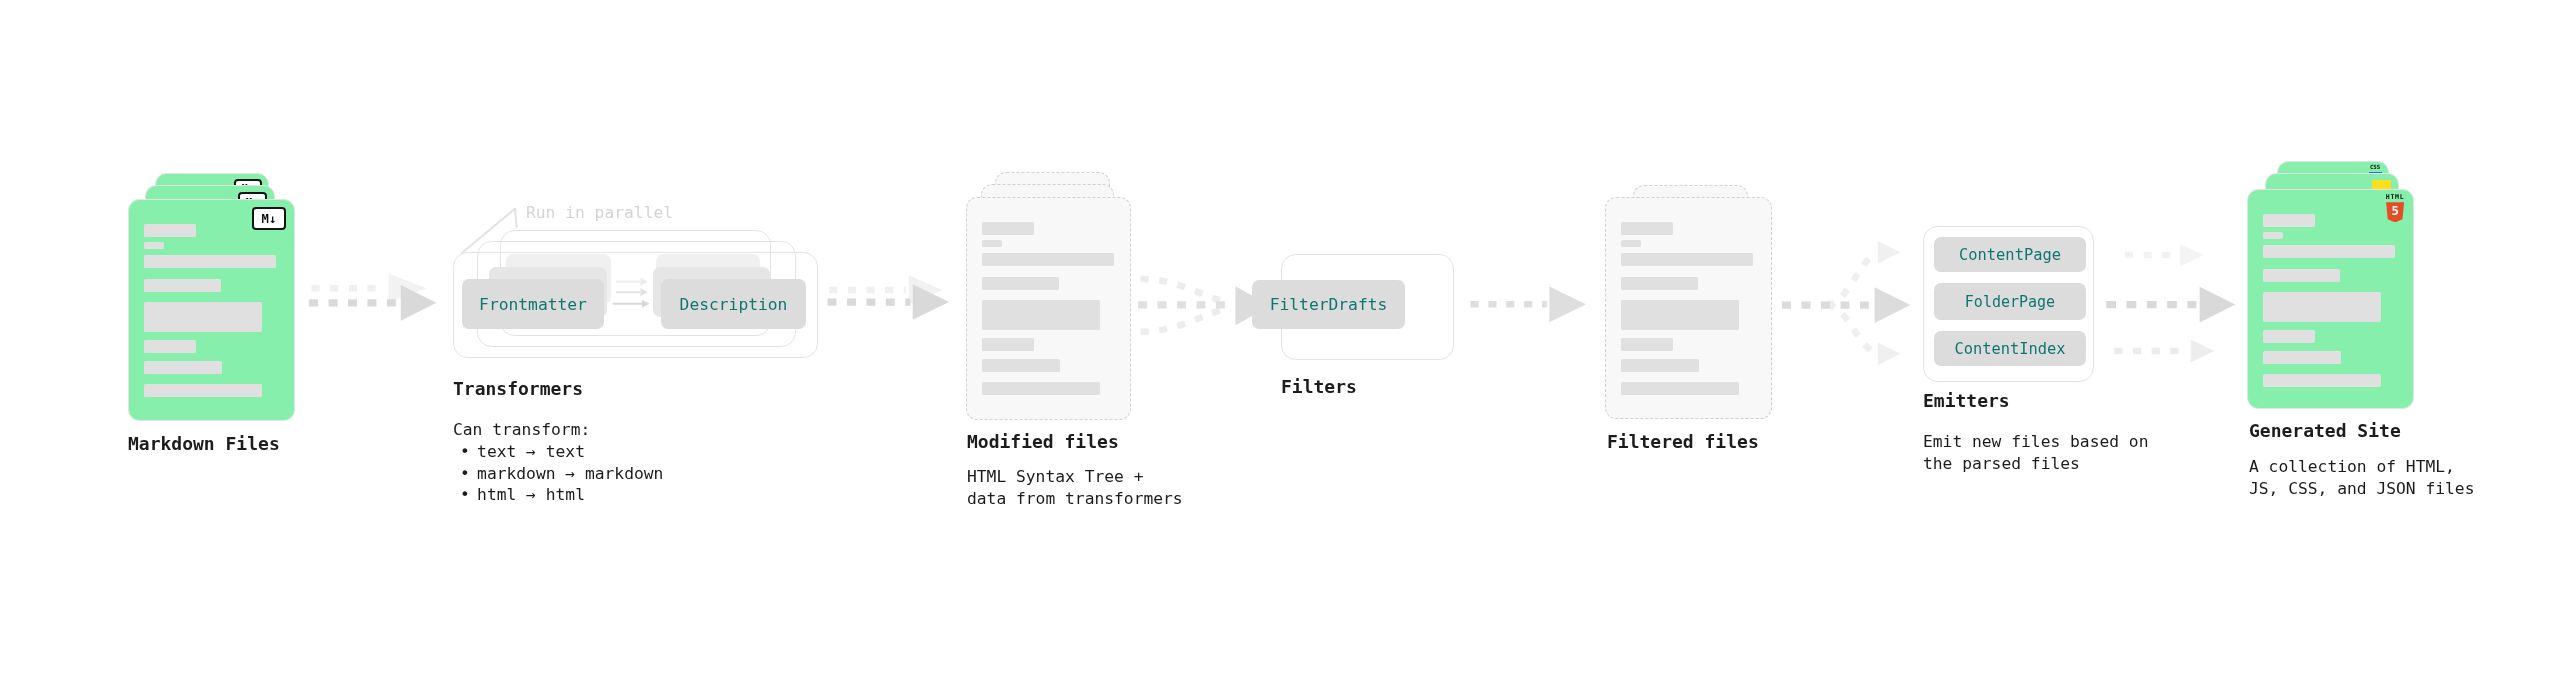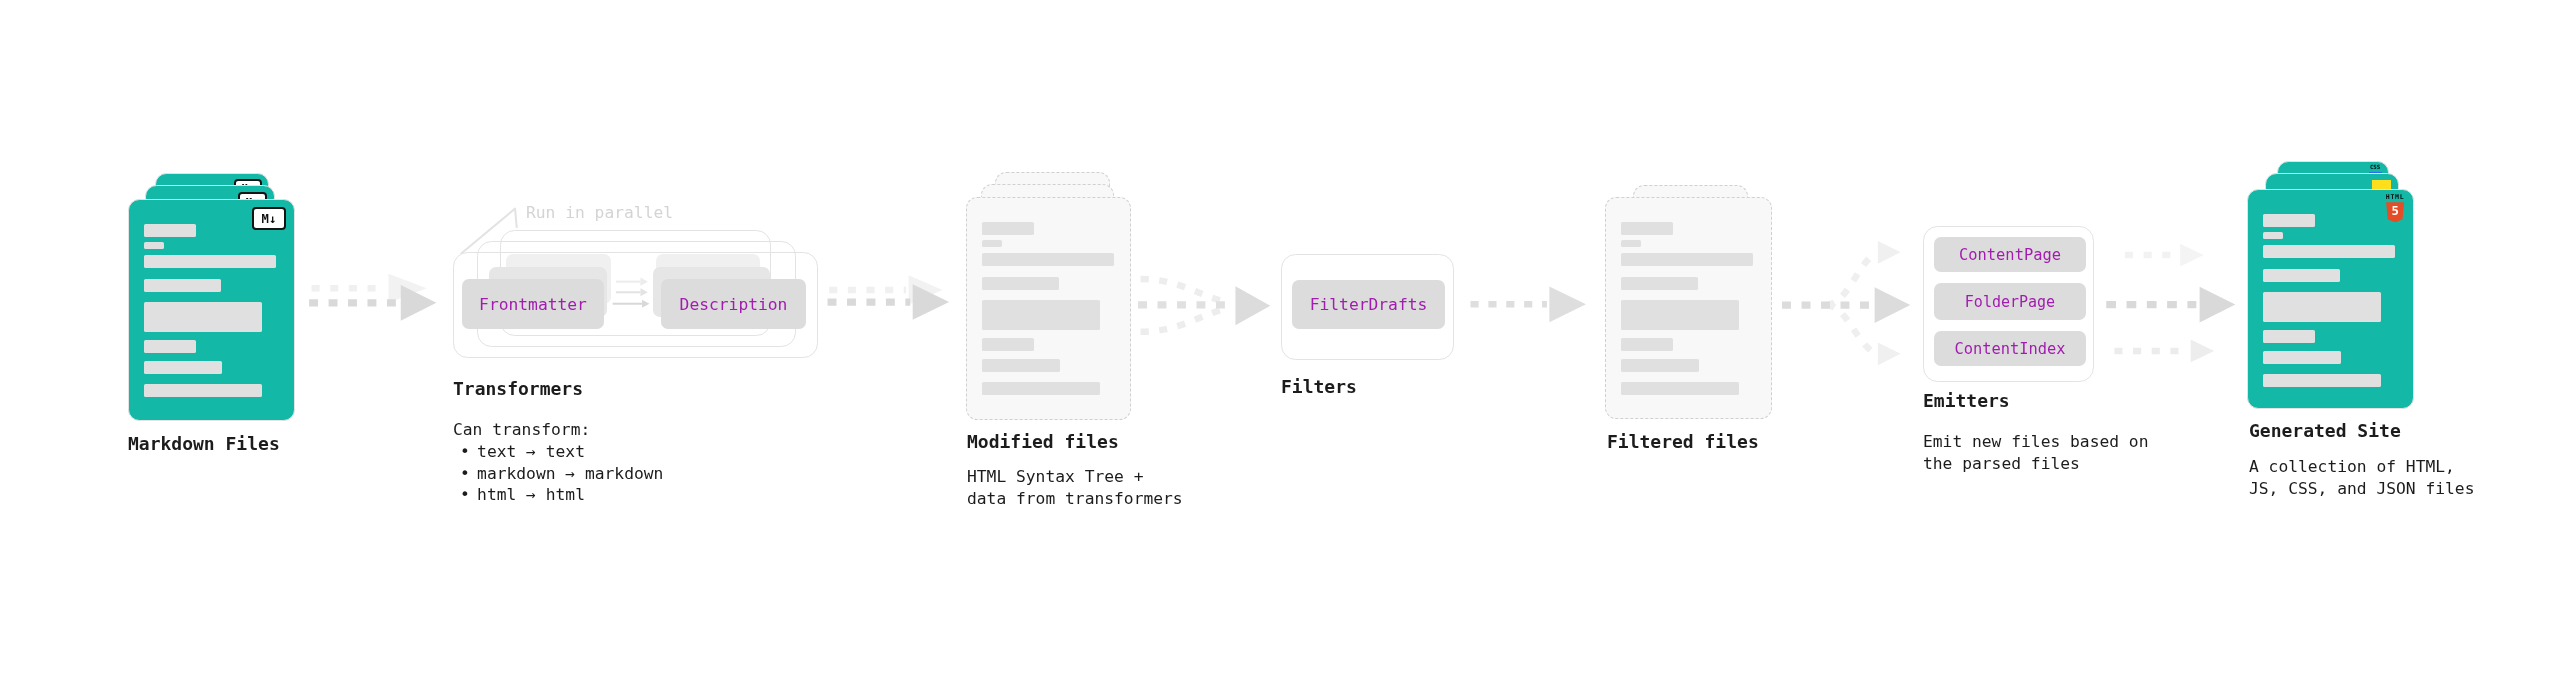--- a/index.html
+++ b/index.html
@@ -2,21 +2,21 @@
 <html style="font-size:13px"><head>
 <meta charset="utf-8">
 <style>
   html,body{margin:0;padding:0;background:#ffffff;}
   .canvas{
     position:relative;width:2576px;height:681px;background:#ffffff;overflow:hidden;
     font-family:"DejaVu Sans Mono","Liberation Mono",monospace;color:#1c1c1c;
   }
   
   .doc{position:absolute;border-radius:11.4px;box-sizing:border-box;}
-  .doc.solid{border:1.6px solid #e3e3e3;background:#14b8a6;}
+  .doc.solid{border:1.6px solid #e3e3e3;background:#86efac;}
   .doc.dashed{border:1.6px dashed #d0d0d0;background:#f8f8f8;}
   .bars{position:absolute;inset:0;}
   .bar{position:absolute;left:15.4px;background:#e0e0e0;border-radius:1.6px;}
   
   .md-badge{position:absolute;display:flex;align-items:center;justify-content:center;
     background:#ffffff;border:2.4px solid #141414;border-radius:4.1px;color:#111;
     font-weight:bold;}
   .md-badge.lg{top:7.3px;right:8.1px;width:30px;height:18.7px;font-size:12.2px;}
   .md-badge.md{top:5.7px;right:7.3px;width:25px;height:16.3px;font-size:10.6px;}
   .md-badge.sm{top:4.9px;right:6.5px;width:23.6px;height:15.4px;font-size:9.8px;}
@@ -26,21 +26,21 @@
   .html5 .shield{width:18px;height:20.3px;margin:0.8px auto 0;background:#e44d26;color:#fff;
     font-size:12.2px;font-weight:bold;line-height:19.5px;text-align:center;
     clip-path:polygon(0% 0%,100% 0%,91% 84%,50% 100%,9% 84%);}
   .cssb{position:absolute;top:3.3px;right:5.7px;width:14.6px;text-align:center;}
   .cssb .clabel{font-size:5.7px;font-weight:bold;color:#0b0b0b;line-height:5.7px;}
   .cssb .cbar{width:13px;height:3.3px;background:#2b6bf3;margin:0.8px auto 0;}
   .jsb{position:absolute;top:5.7px;right:7.3px;width:18.7px;height:11.4px;background:#ffdf1c;}
   
   .cont{position:absolute;border:1.6px solid #e3e3e3;border-radius:14.6px;background:transparent;box-sizing:border-box;}
   .node{position:absolute;display:flex;align-items:center;justify-content:center;
-    background:#dcdcdc;border-radius:7px;color:#a21caf;font-size:16.3px;}
+    background:#dcdcdc;border-radius:7px;color:#0f766e;font-size:16.3px;}
   .node.g1{background:#e6e6e6;}
   .node.g2{background:#f0f0f0;}
   
   .title{position:absolute;font-size:18px;font-weight:600;line-height:24.4px;color:#1c1c1c;white-space:nowrap;}
   .subtitle{position:absolute;font-size:16.3px;line-height:22px;color:#1c1c1c;white-space:pre-line;}
   .bullets{position:absolute;font-size:16.3px;line-height:21.5px;color:#1c1c1c;}
   .bullet-row{display:flex;gap:7.3px;}
   .annotation{position:absolute;font-size:16.3px;color:#d4d4d4;white-space:nowrap;}
   .arrow-svg{position:absolute;overflow:visible;}
 </style>
@@ -146,21 +146,21 @@
 data from transformers</div>
 
   <svg class="arrow-svg" style="left:1134px;top:256px;" width="142" height="102" viewBox="0 0 175 125">
     <path d="M 8,28 C 55,28 80,48 112,56" fill="none" stroke="#ededed" stroke-width="8" stroke-dasharray="10 13"></path>
     <path d="M 8,93 C 55,93 80,73 112,65" fill="none" stroke="#ededed" stroke-width="8" stroke-dasharray="10 13"></path>
     <line x1="5" y1="60" x2="118" y2="60" stroke="#e0e0e0" stroke-width="9" stroke-dasharray="11 13"></line>
     <polygon points="125,37 125,85 168,61" fill="#dcdcdc"></polygon>
   </svg>
 
   <div class="cont" style="left:1281px;top:254px;width:173px;height:106px;"></div>
-  <div class="node" style="left:1292px;top:280px;width:153px;height:49px;">FilterDrafts</div>
+  <div class="node" style="left:1252px;top:280px;width:153px;height:49px;">FilterDrafts</div>
   <div class="title" style="left:1281px;top:375px;">Filters</div>
 
   <svg class="arrow-svg" style="left:1464px;top:283px;" width="126" height="45" viewBox="0 0 155 55">
     <line x1="8" y1="26" x2="102" y2="26" stroke="#dedede" stroke-width="8" stroke-dasharray="10 12"></line>
     <polygon points="105,4 105,48 150,26" fill="#dedede"></polygon>
   </svg>
 
   <div class="doc dashed" style="left:1633px;top:185px;width:115px;height:221px;"></div>
   <div class="doc dashed" style="left:1605px;top:197px;width:167px;height:222px;">
     <div class="bars">

